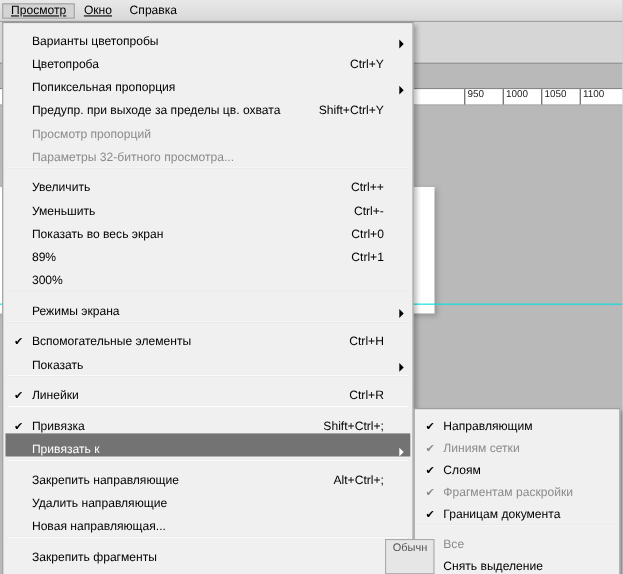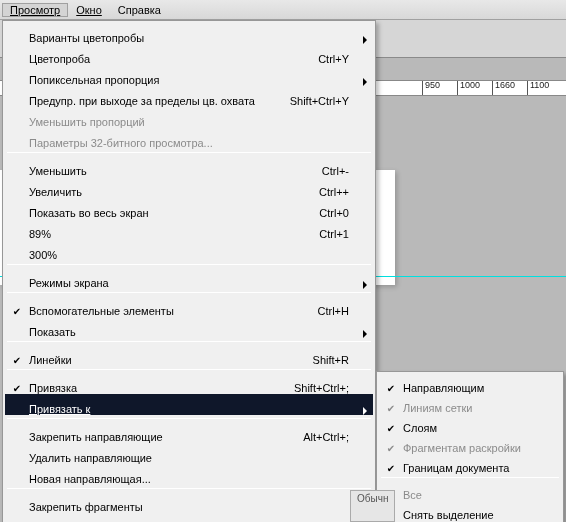--- a/index.html
+++ b/index.html
@@ -96,23 +96,22 @@
   .menu-row {
     display: flex;
     align-items: flex-end;
     height: 21px;
     padding: 0 24px 0 24px;
     position: relative;
     color: #000;
   }
   .menu-row.disabled { color: #8b8b8b; }
   .menu-row.highlight {
-    background: #0f172a;
+    background: #737373;
     color: #fff;
-    text-decoration: underline;
   }
   .menu-row .label { flex: 1; white-space: nowrap; }
   .menu-row .shortcut { color: inherit; margin-left: 8px; }
   .menu-row .check {
     position: absolute;
     left: 6px;
     width: 12px;
     text-align: center;
     font-size: 10px;
   }
@@ -163,21 +162,21 @@
   <div class="menubar-item active"><span class="underline">Просмотр</span></div>
   <div class="menubar-item"><span class="underline">Окно</span></div>
   <div class="menubar-item"><span>Справка</span></div>
 </div>
 
 <div class="toolbar-strip"></div>
 
 <div class="ruler">
   <div class="ruler-tick" style="left:390px">950</div>
   <div class="ruler-tick" style="left:425px">1000</div>
-  <div class="ruler-tick" style="left:460px">1660</div>
+  <div class="ruler-tick" style="left:460px">1050</div>
   <div class="ruler-tick" style="left:495px">1100</div>
   <div class="ruler-tick" style="left:544px">1150</div>
   <div class="ruler-tick" style="left:565px">1200</div>
 </div>
 
 <div class="canvas-area">
   <div class="paper"></div>
   <div class="guide-line"></div>
 </div>
 
@@ -192,35 +191,35 @@
     </div>
   <div class="menu-row">
       <span class="label">Попиксельная пропорция</span>
       <span class="arrow"></span>
     </div>
   <div class="menu-row">
       <span class="label">Предупр. при выходе за пределы цв. охвата</span>
       <span class="shortcut">Shift+Ctrl+Y</span>
     </div>
   <div class="menu-row disabled">
-      <span class="label">Уменьшить пропорций</span>
+      <span class="label">Просмотр пропорций</span>
     </div>
   <div class="menu-row disabled">
       <span class="label">Параметры 32-битного просмотра...</span>
     </div>
   <div class="menu-sep"></div>
+  <div class="menu-row">
+      <span class="label">Увеличить</span>
+      <span class="shortcut">Ctrl++</span>
+    </div>
   <div class="menu-row">
       <span class="label">Уменьшить</span>
       <span class="shortcut">Ctrl+-</span>
     </div>
   <div class="menu-row">
-      <span class="label">Увеличить</span>
-      <span class="shortcut">Ctrl++</span>
-    </div>
-  <div class="menu-row">
       <span class="label">Показать во весь экран</span>
       <span class="shortcut">Ctrl+0</span>
     </div>
   <div class="menu-row">
       <span class="label">89%</span>
       <span class="shortcut">Ctrl+1</span>
     </div>
   <div class="menu-row">
       <span class="label">300%</span>
     </div>
@@ -236,21 +235,21 @@
       <span class="shortcut">Ctrl+H</span>
     </div>
   <div class="menu-row">
       <span class="label">Показать</span>
       <span class="arrow"></span>
     </div>
   <div class="menu-sep"></div>
   <div class="menu-row">
       <span class="check">✔</span>
       <span class="label">Линейки</span>
-      <span class="shortcut">Shift+R</span>
+      <span class="shortcut">Ctrl+R</span>
     </div>
   <div class="menu-sep"></div>
   <div class="menu-row">
       <span class="check">✔</span>
       <span class="label">Привязка</span>
       <span class="shortcut">Shift+Ctrl+;</span>
     </div>
   <div class="menu-row highlight">
       <span class="label">Привязать к</span>
       <span class="arrow"></span>

